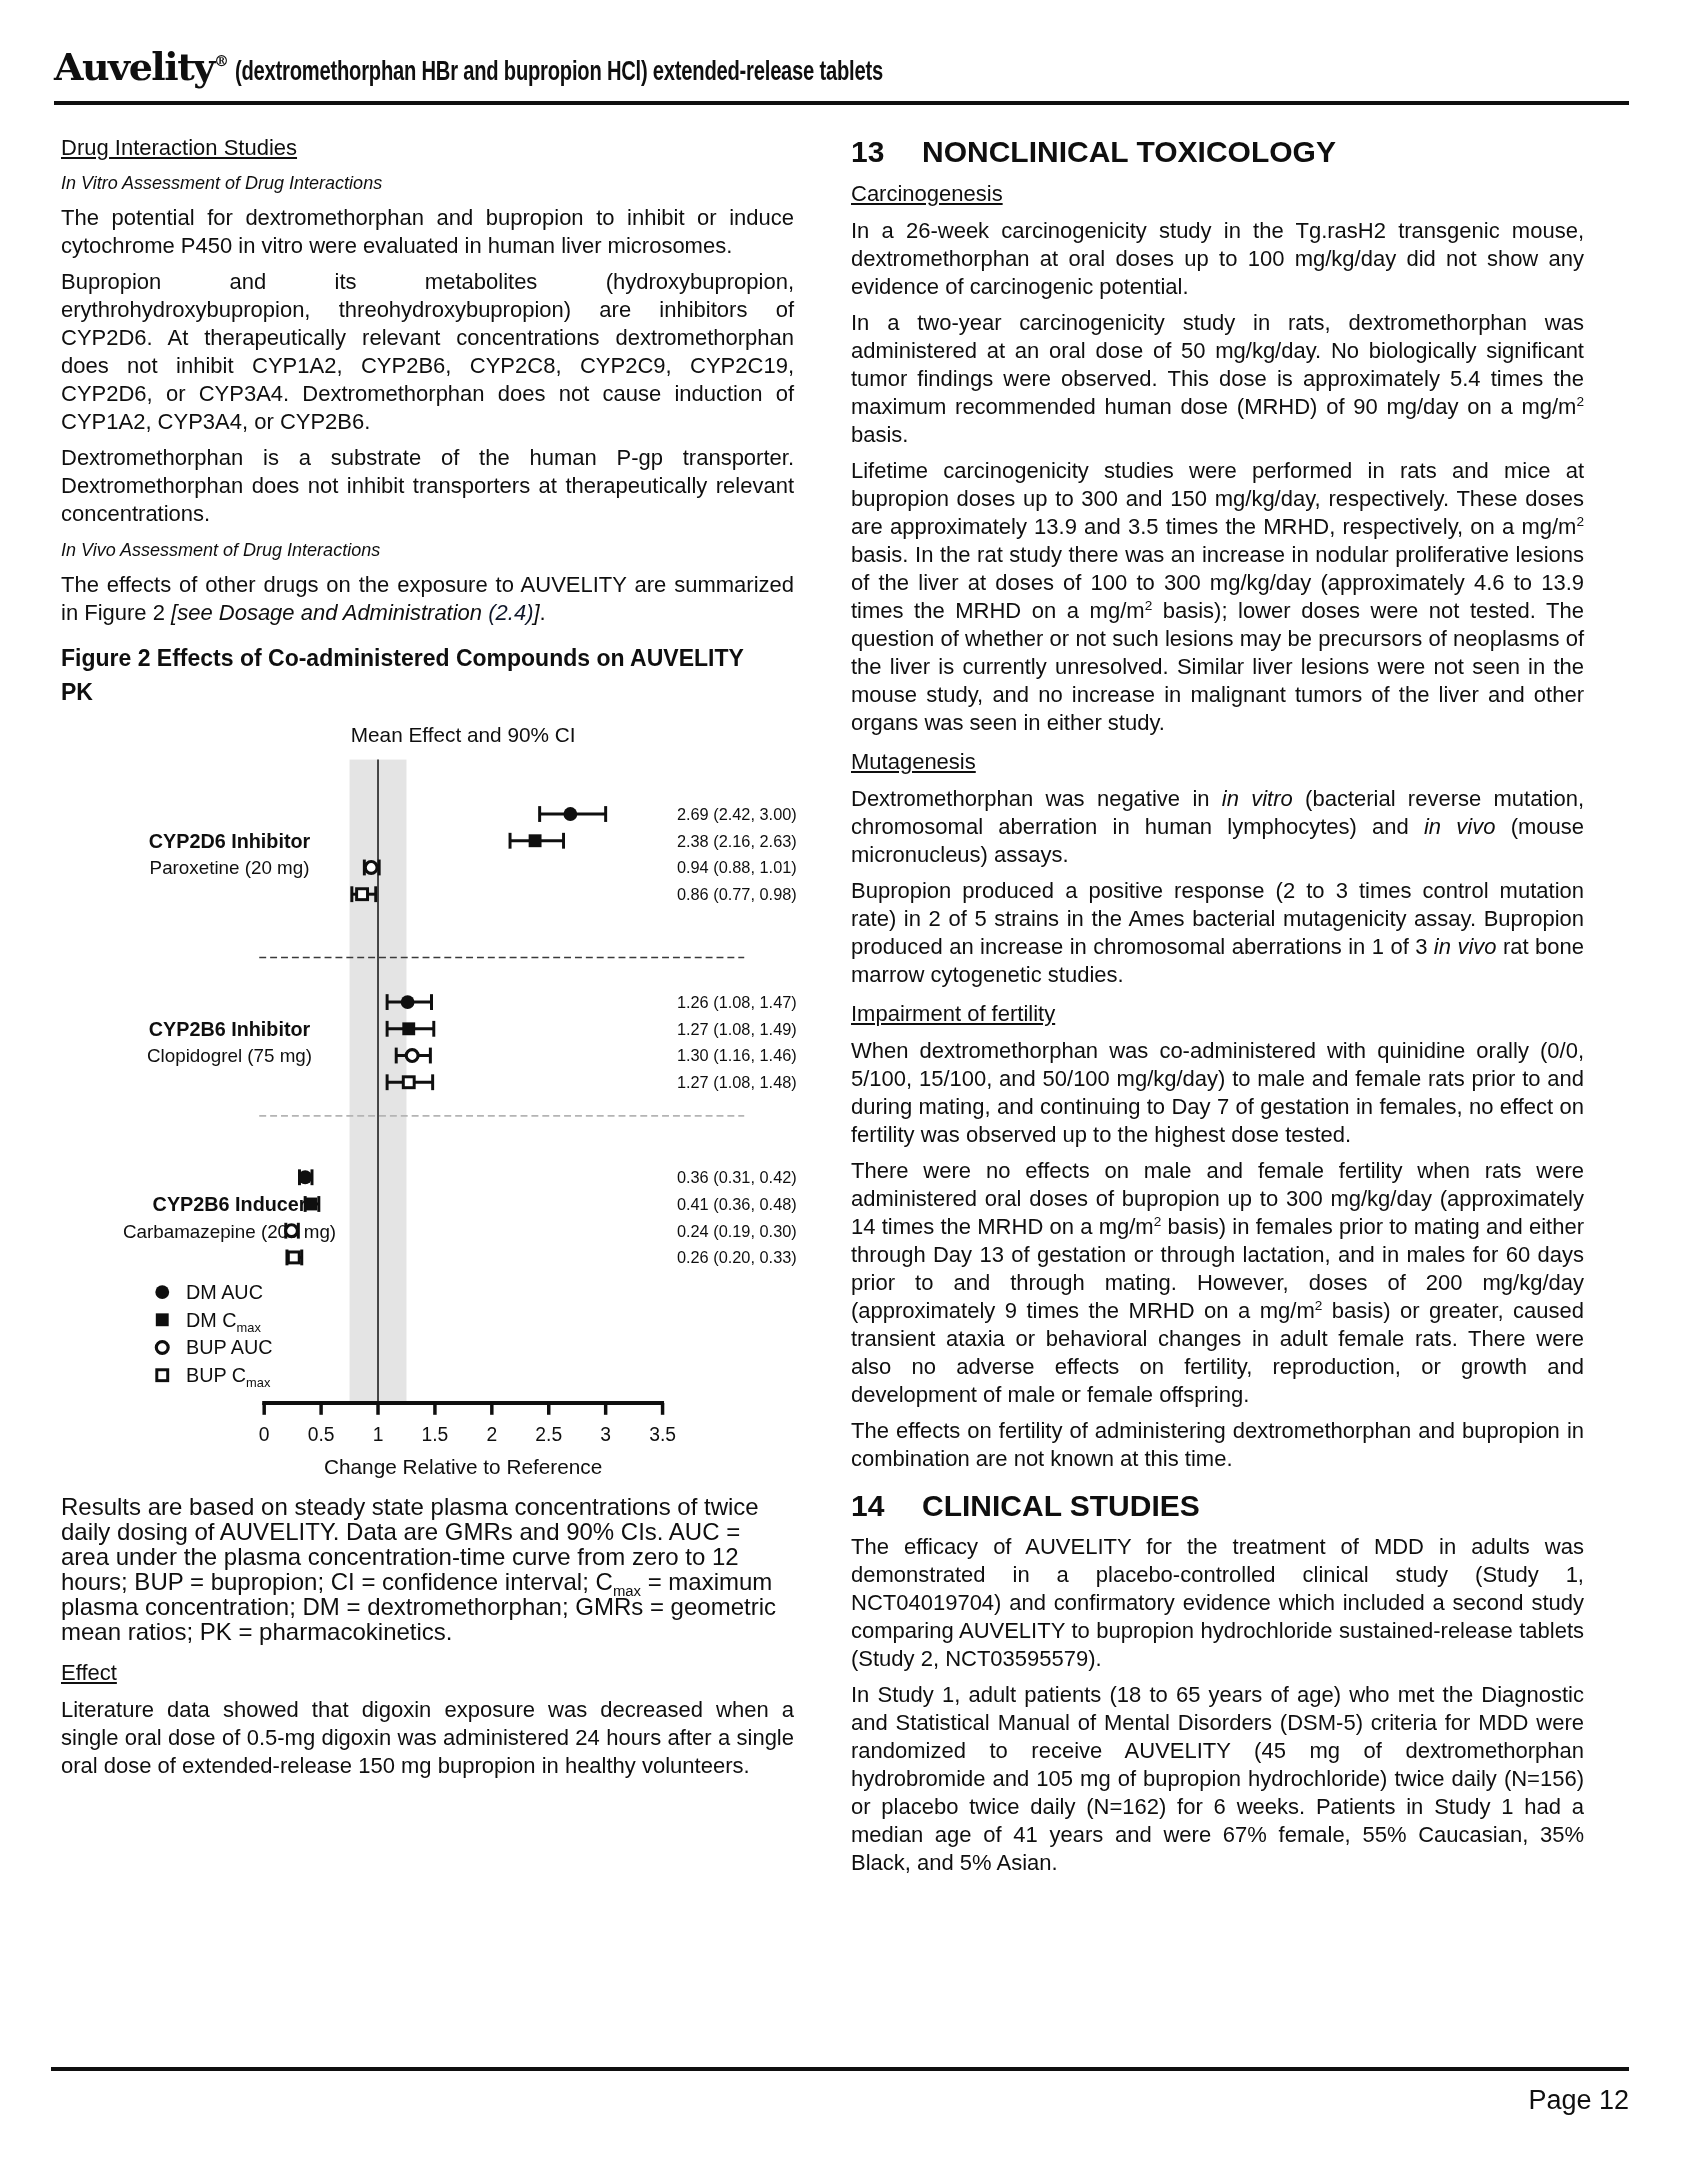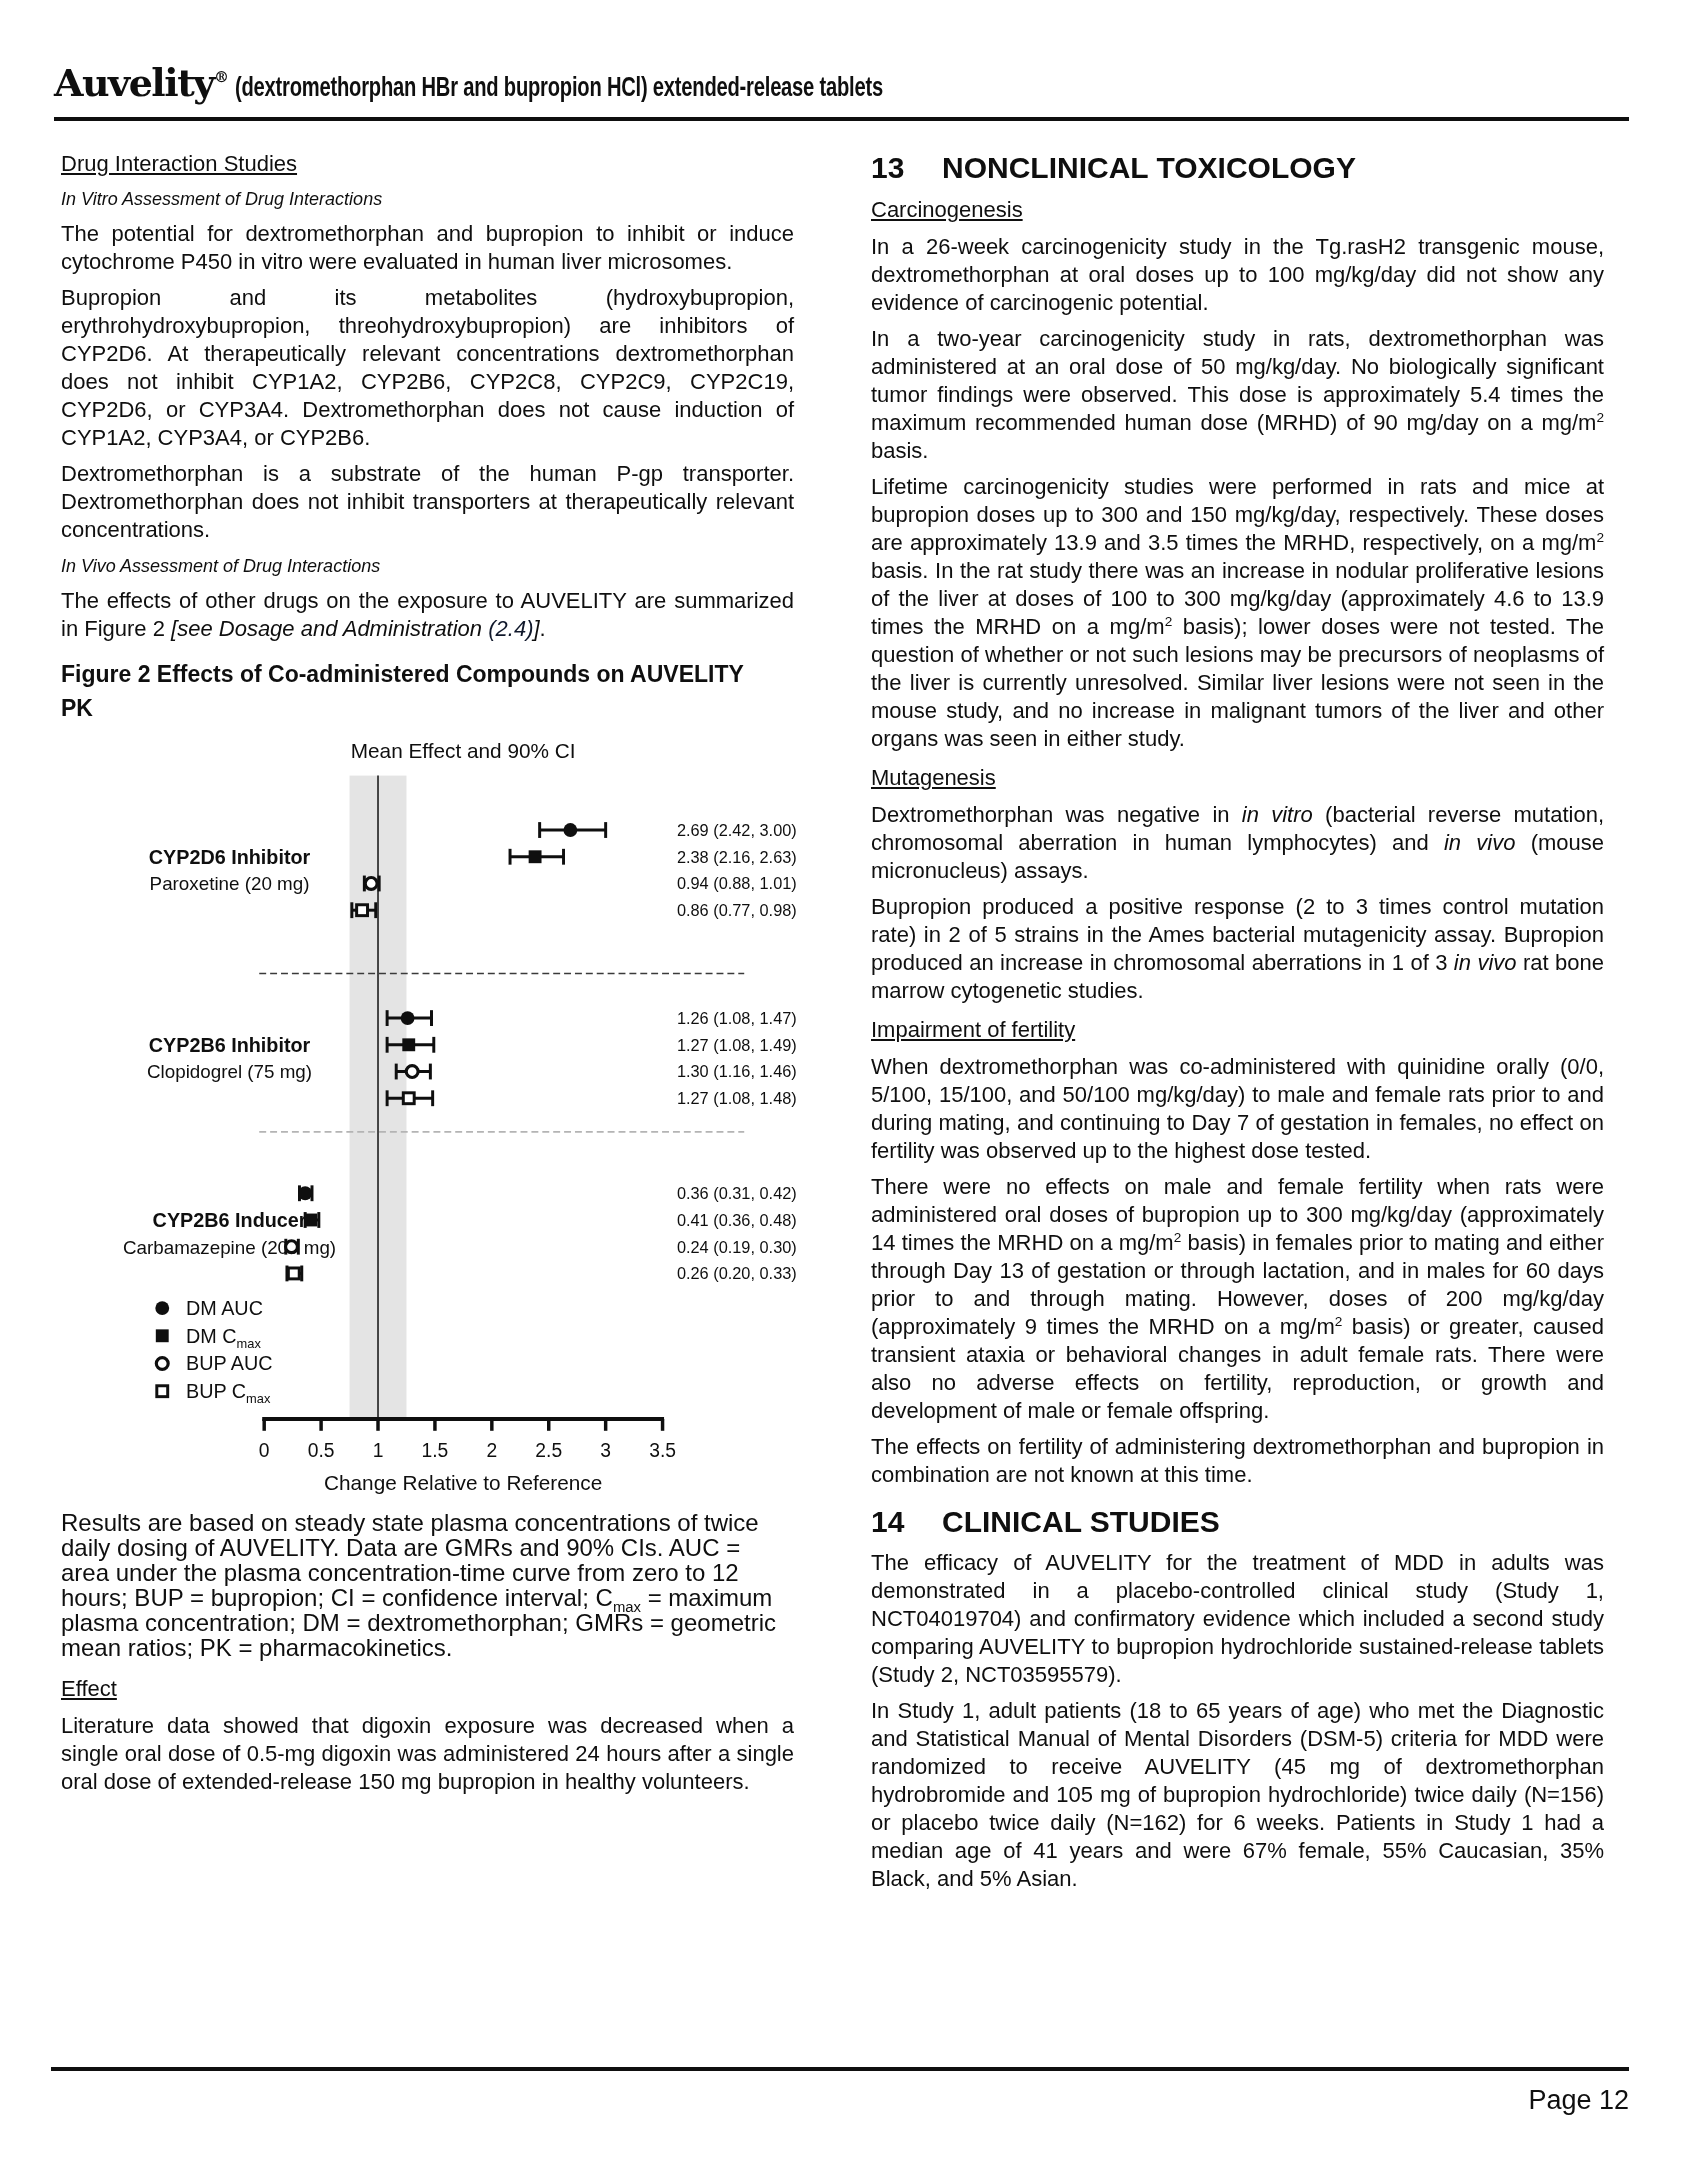--- a/index.html
+++ b/index.html
@@ -1,26 +1,26 @@
 <!DOCTYPE html>
 <html><head>
 <meta charset="utf-8">
 <style>
   html,body{margin:0;padding:0;background:#fff;}
   .page{width:1683px;height:2178px;position:relative;background:#fff;overflow:hidden;
         font-family:"Liberation Sans",sans-serif;color:#0f0f0f;}
-  header{padding:60px 54px 0;}
+  header{padding:44px 54px 0;}
   .brandline{white-space:nowrap;}
   .brand{font-family:"DejaVu Serif",serif;font-weight:bold;font-size:38px;letter-spacing:-1.5px;}
   .brand sup{font-size:15px;line-height:0;}
   .subtitle{display:inline-block;transform:scaleX(0.72);transform-origin:0 72%;
             font-weight:bold;font-size:28px;letter-spacing:-0.3px;margin-left:8px;}
   .hrule{height:4px;background:#0f0f0f;}
   header .hrule{margin-top:12px;}
-  .columns{display:flex;gap:77px;padding:0 61px;margin-top:30px;}
+  .columns{display:flex;gap:57px;padding:0 61px;margin-top:30px;}
   .col{width:733px;}
   .col > :first-child{margin-top:0;}
   p{font-size:22px;line-height:28px;text-align:justify;margin:0 0 8px;}
   .h-u{font-size:22px;font-weight:normal;text-decoration:underline;margin:12px 0 10px;}
   .h-i{font-size:18px;font-style:italic;font-weight:normal;margin:12px 0 10px;}
   .sec-h{display:flex;font-size:30px;font-weight:bold;margin:16px 0 10px;}
   .sec-num{flex:none;width:71px;}
   .fig-caption{font-weight:bold;font-size:23px;line-height:34px;text-align:left;
                max-width:683px;margin:14px 0 11px;}
   .fig-note{font-size:24px;line-height:25px;text-align:left;margin:2px 0 16px;}

